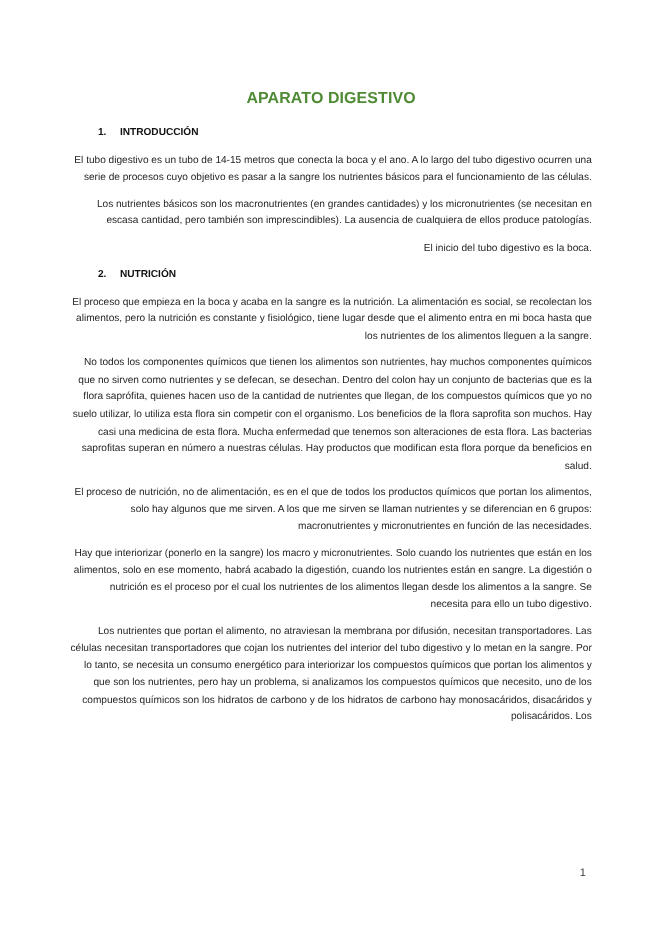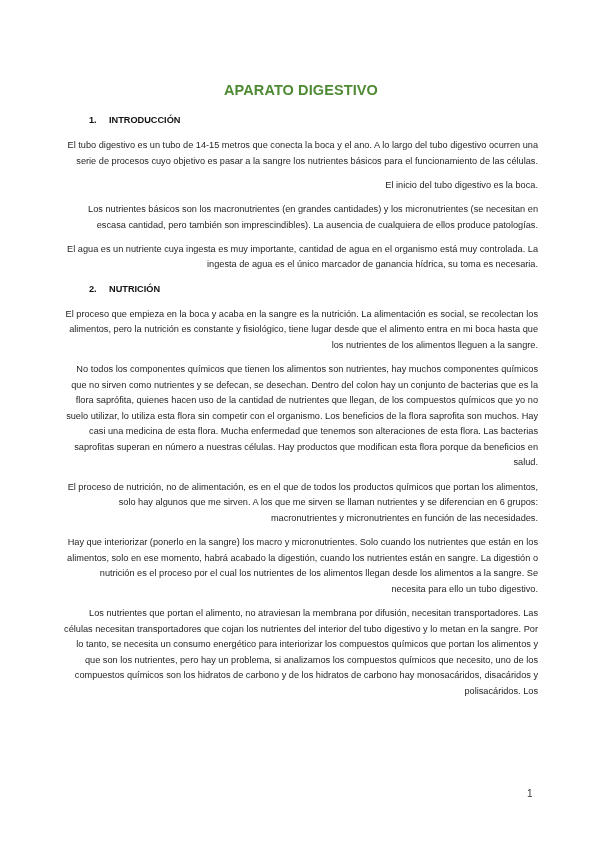--- a/index.html
+++ b/index.html
@@ -74,23 +74,22 @@
 <div class="page">
   <div class="content">
 
     <h1 class="doc-title">APARATO DIGESTIVO</h1>
 
     <div class="section-heading">
       <span class="num">1.</span>
       <span>INTRODUCCIÓN</span>
     </div>
     <p class="para">El tubo digestivo es un tubo de 14-15 metros que conecta la boca y el ano. A lo largo del tubo digestivo ocurren una serie de procesos cuyo objetivo es pasar a la sangre los nutrientes básicos para el funcionamiento de las células.</p>
+    <p class="para">Los nutrientes básicos son los macronutrientes (en grandes cantidades) y los micronutrientes (se necesitan en escasa cantidad, pero también son imprescindibles). La ausencia de cualquiera de ellos produce patologías.</p>
     <p class="para">El inicio del tubo digestivo es la boca.</p>
-    <p class="para">Los nutrientes básicos son los macronutrientes (en grandes cantidades) y los micronutrientes (se necesitan en escasa cantidad, pero también son imprescindibles). La ausencia de cualquiera de ellos produce patologías.</p>
-    <p class="para">El agua es un nutriente cuya ingesta es muy importante, cantidad de agua en el organismo está muy controlada. La ingesta de agua es el único marcador de ganancia hídrica, su toma es necesaria.</p>
 
     <div class="section-heading">
       <span class="num">2.</span>
       <span>NUTRICIÓN</span>
     </div>
     <p class="para">El proceso que empieza en la boca y acaba en la sangre es la nutrición. La alimentación es social, se recolectan los alimentos, pero la nutrición es constante y fisiológico, tiene lugar desde que el alimento entra en mi boca hasta que los nutrientes de los alimentos lleguen a la sangre.</p>
     <p class="para">No todos los componentes químicos que tienen los alimentos son nutrientes, hay muchos componentes químicos que no sirven como nutrientes y se defecan, se desechan. Dentro del colon hay un conjunto de bacterias que es la flora saprófita, quienes hacen uso de la cantidad de nutrientes que llegan, de los compuestos químicos que yo no suelo utilizar, lo utiliza esta flora sin competir con el organismo. Los beneficios de la flora saprofita son muchos. Hay casi una medicina de esta flora. Mucha enfermedad que tenemos son alteraciones de esta flora. Las bacterias saprofitas superan en número a nuestras células. Hay productos que modifican esta flora porque da beneficios en salud.</p>
     <p class="para">El proceso de nutrición, no de alimentación, es en el que de todos los productos químicos que portan los alimentos, solo hay algunos que me sirven. A los que me sirven se llaman nutrientes y se diferencian en 6 grupos: macronutrientes y micronutrientes en función de las necesidades.</p>
     <p class="para">Hay que interiorizar (ponerlo en la sangre) los macro y micronutrientes. Solo cuando los nutrientes que están en los alimentos, solo en ese momento, habrá acabado la digestión, cuando los nutrientes están en sangre. La digestión o nutrición es el proceso por el cual los nutrientes de los alimentos llegan desde los alimentos a la sangre. Se necesita para ello un tubo digestivo.</p>
     <p class="para">Los nutrientes que portan el alimento, no atraviesan la membrana por difusión, necesitan transportadores. Las células necesitan transportadores que cojan los nutrientes del interior del tubo digestivo y lo metan en la sangre. Por lo tanto, se necesita un consumo energético para interiorizar los compuestos químicos que portan los alimentos y que son los nutrientes, pero hay un problema, si analizamos los compuestos químicos que necesito, uno de los compuestos químicos son los hidratos de carbono y de los hidratos de carbono hay monosacáridos, disacáridos y polisacáridos. Los</p>

